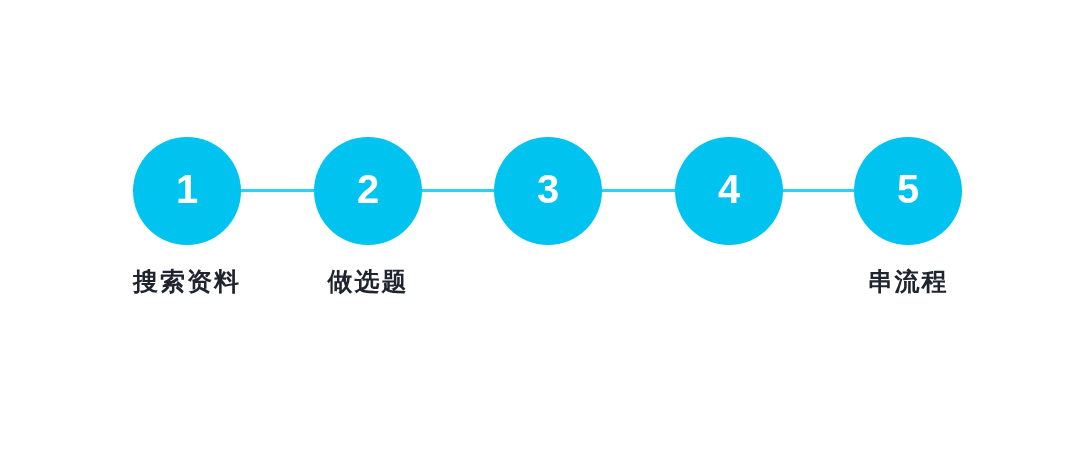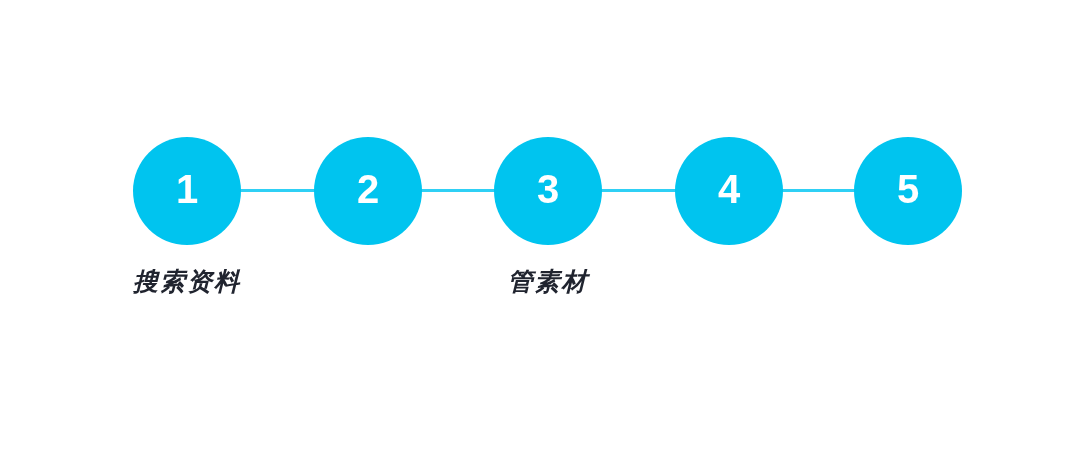--- a/index.html
+++ b/index.html
@@ -56,55 +56,55 @@
     line-height: 1;
     transform: translateY(-2px);
   }
   .step-label {
     margin-top: 20px;
     font-size: 25px;
     font-weight: bold;
     color: #20242f;
     letter-spacing: 2px;
     white-space: nowrap;
-    font-style: italic;
   }
 </style>
 </head>
 <body>
 
 <div class="canvas">
 
   <div class="connector"></div>
 
   <div class="step step-1">
     <div class="circle">
       <span class="circle-number">1</span>
     </div>
     <div class="step-label">搜索资料</div>
   </div>
 
   <div class="step step-2">
     <div class="circle">
       <span class="circle-number">2</span>
     </div>
+    <div class="step-label">做选题</div>
   </div>
 
   <div class="step step-3">
     <div class="circle">
       <span class="circle-number">3</span>
     </div>
-    <div class="step-label">管素材</div>
   </div>
 
   <div class="step step-4">
     <div class="circle">
       <span class="circle-number">4</span>
     </div>
   </div>
 
   <div class="step step-5">
     <div class="circle">
       <span class="circle-number">5</span>
     </div>
+    <div class="step-label">串流程</div>
   </div>
 
 </div>
 
 </body></html>

